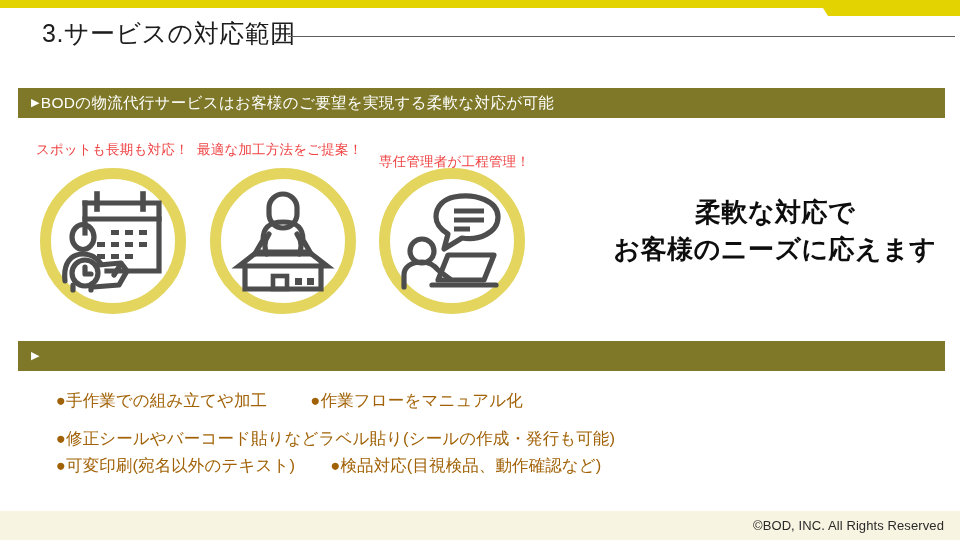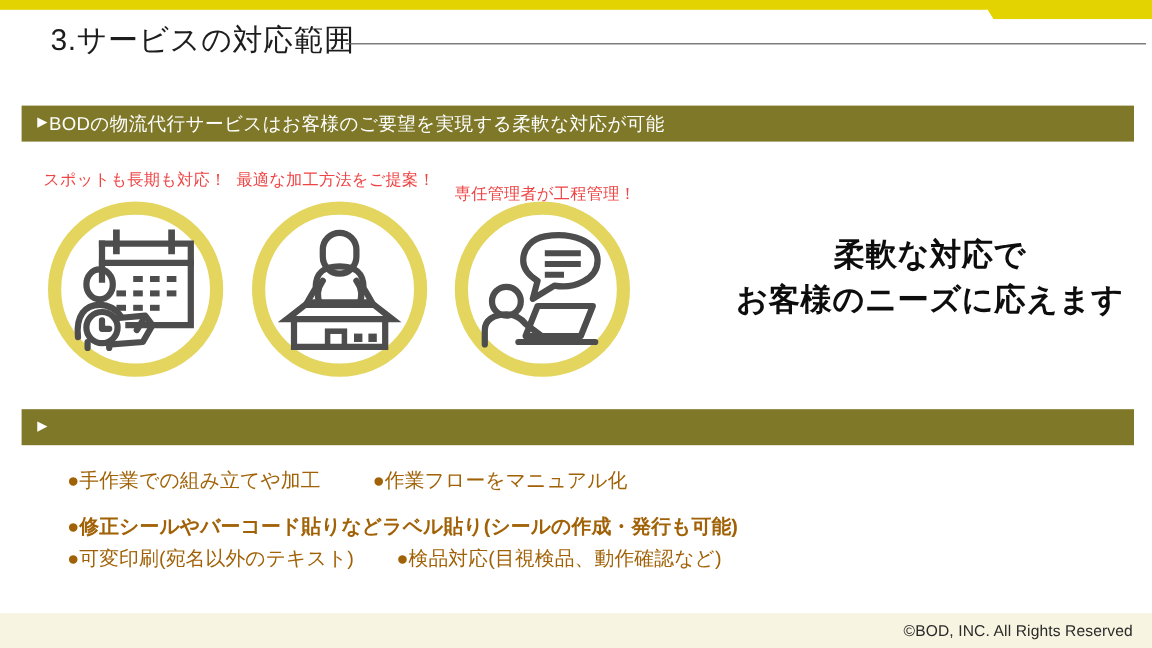--- a/index.html
+++ b/index.html
@@ -115,21 +115,21 @@
   .bullet-row {
     position: absolute;
     left: 28px;
     font-size: 16.5px;
     color: #a16207;
     white-space: nowrap;
     letter-spacing: .1px;
     margin-left: 28px;
   }
   #row-0 { top: 390px; }
-  #row-1 { top: 428px; font-weight: bold; }
+  #row-1 { top: 428px; }
   #row-2 { top: 455px; }
   .bullet-row .seg { display: inline-block; }
   .bullet-row .gap-wide { display: inline-block; width: 34px; }
   .bullet-row .gap-narrow { display: inline-block; width: 26px; }
 
   
   #footer-band {
     position: absolute;
     left: 0;
     top: 511px;

